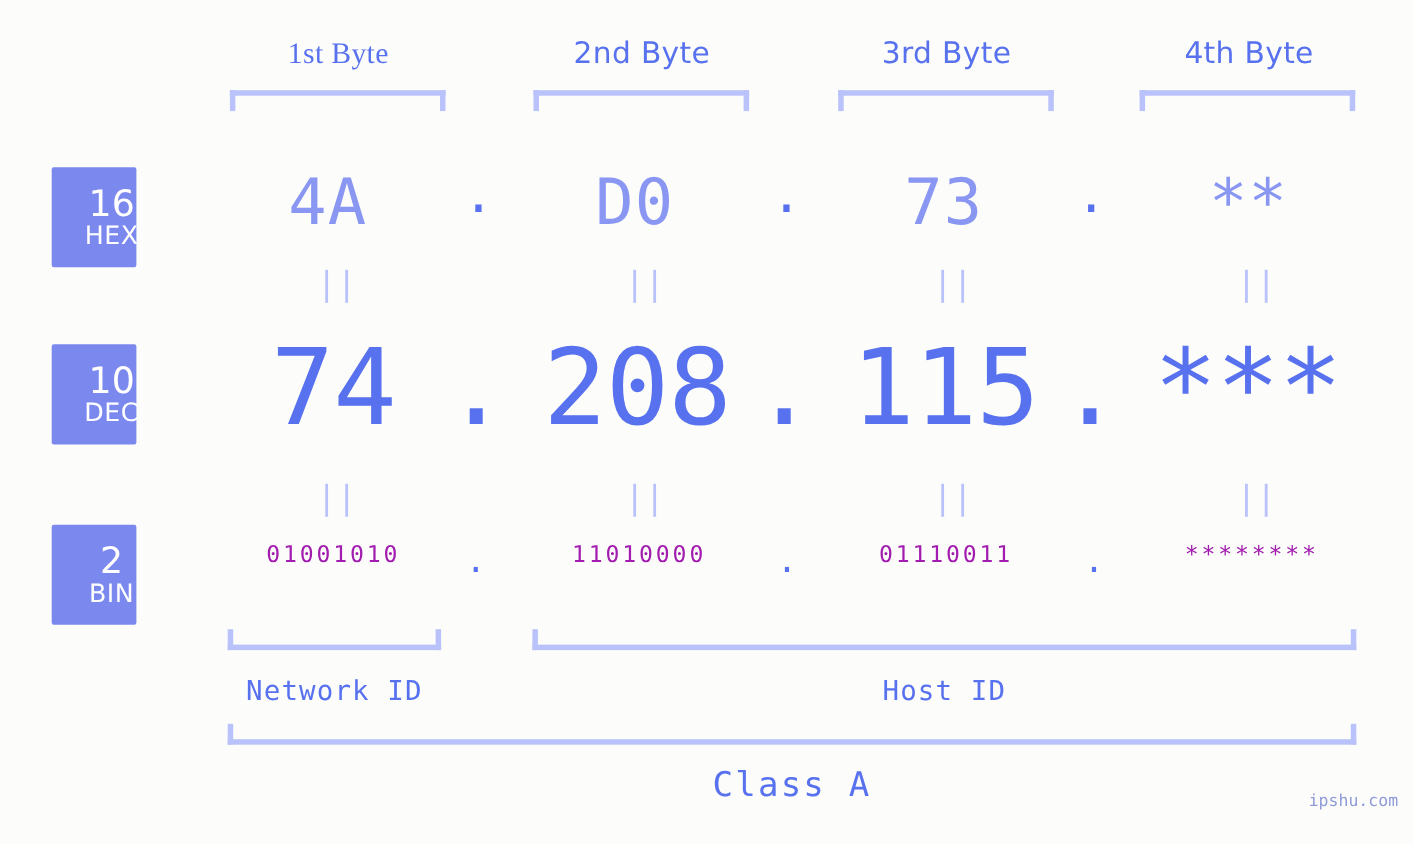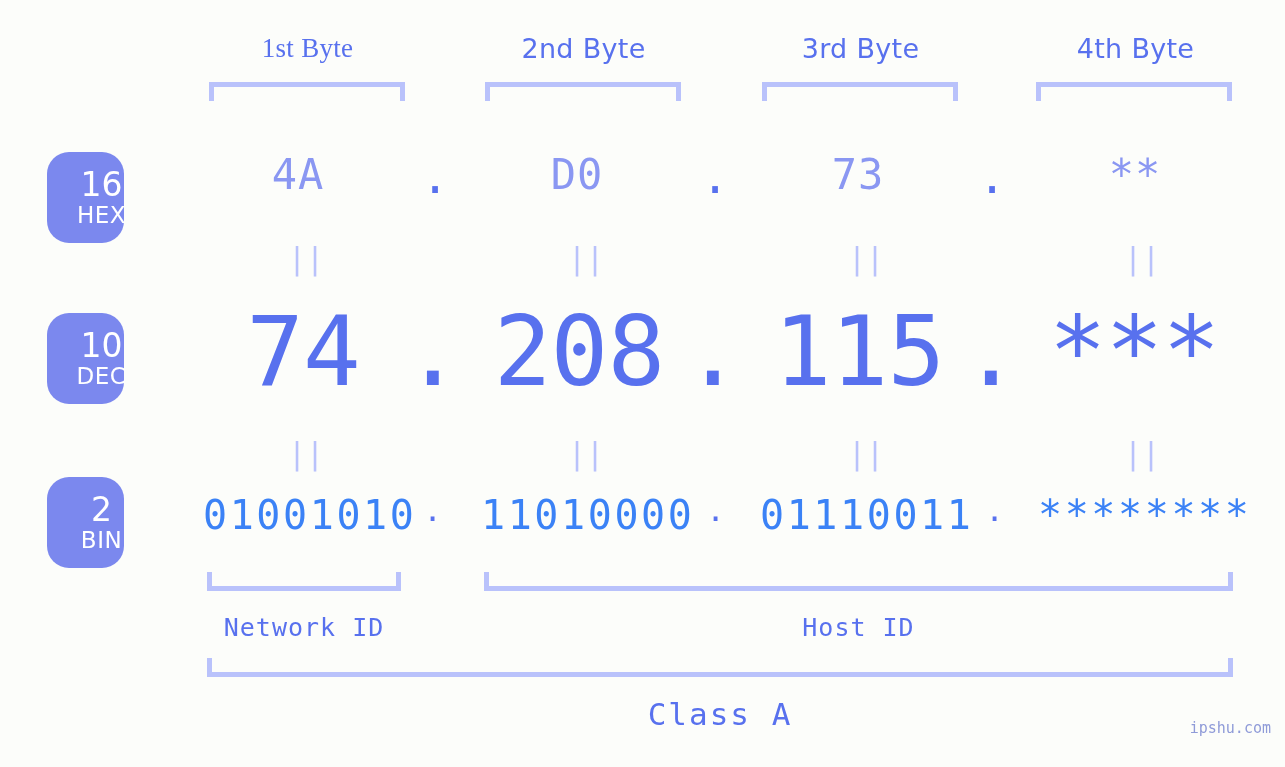--- a/index.html
+++ b/index.html
@@ -52,21 +52,21 @@
     box-sizing: border-box;
   }
 
   
   .base-badge {
     position: absolute;
     left: 47px;
     width: 77px;
     height: 91px;
     background: #7b88ee;
-    border-radius: 22px;
+    border-radius: 2px;
     color: #ffffff;
     display: flex;
     flex-direction: column;
     align-items: center;
     justify-content: center;
     font-family: "DejaVu Sans", sans-serif;
     line-height: 1;
     box-sizing: border-box;
     padding-left: 32px;
   }
@@ -86,21 +86,21 @@
   .value-cell {
     position: absolute;
     text-align: center;
     white-space: nowrap;
     font-family: "DejaVu Sans Mono", monospace;
   }
 
   
   .hex-val {
     top: 150px;
-    font-size: 42px;
+    font-size: 58px;
     color: #8a97f2;
     letter-spacing: 1px;
   }
   .hex-dot {
     position: absolute;
     top: 150px;
     font-size: 46px;
     color: #5871ee;
     font-family: "DejaVu Sans Mono", monospace;
     text-align: center;
@@ -121,22 +121,22 @@
     font-size: 96px;
     color: #5871ee;
     font-family: "DejaVu Sans Mono", monospace;
     text-align: center;
     white-space: nowrap;
   }
 
   
   .bin-val {
     top: 492px;
-    font-size: 40px;
-    color: #3b82f6;
+    font-size: 21px;
+    color: #a21caf;
     letter-spacing: 2.6px;
   }
   .bin-dot {
     position: absolute;
     top: 492px;
     font-size: 31px;
     color: #5871ee;
     font-family: "DejaVu Sans Mono", monospace;
     text-align: center;
     white-space: nowrap;

